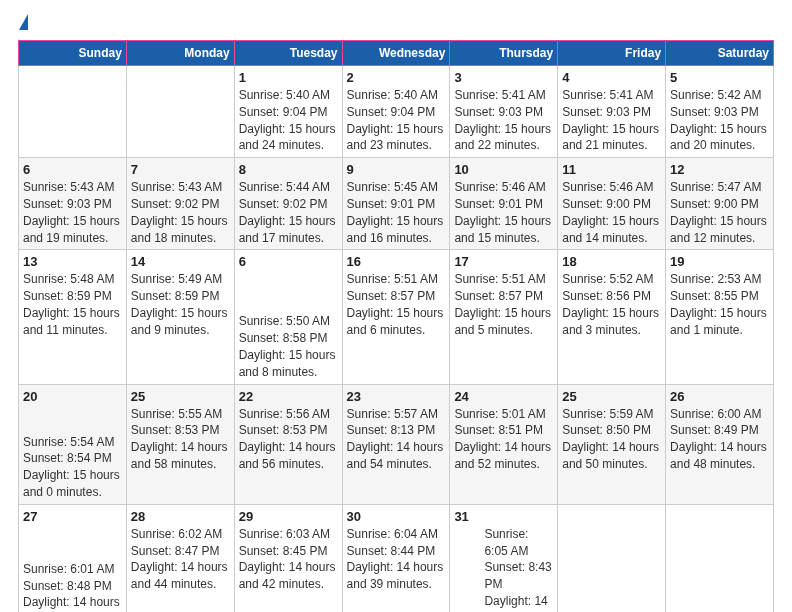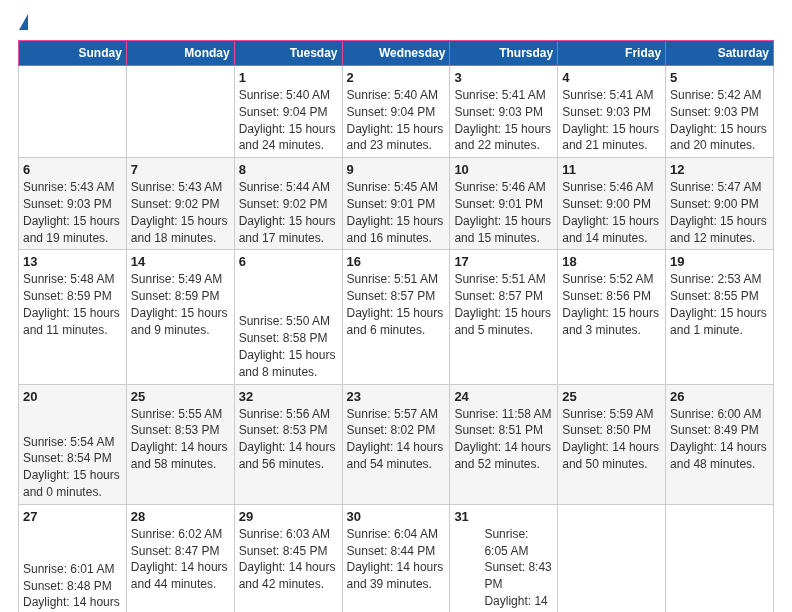--- a/index.html
+++ b/index.html
@@ -263,36 +263,36 @@
 and 0 minutes.</div>
           </td>
           <td>
             <span class="day-num">25</span>
             <div class="day-info" style="white-space: pre-line;">Sunrise: 5:55 AM
 Sunset: 8:53 PM
 Daylight: 14 hours
 and 58 minutes.</div>
           </td>
           <td>
-            <span class="day-num">32</span>
+            <span class="day-num">22</span>
             <div class="day-info" style="white-space: pre-line;">Sunrise: 5:56 AM
 Sunset: 8:53 PM
 Daylight: 14 hours
 and 56 minutes.</div>
           </td>
           <td>
             <span class="day-num">23</span>
             <div class="day-info" style="white-space: pre-line;">Sunrise: 5:57 AM
-Sunset: 8:02 PM
+Sunset: 8:13 PM
 Daylight: 14 hours
 and 54 minutes.</div>
           </td>
           <td>
             <span class="day-num">24</span>
-            <div class="day-info" style="white-space: pre-line;">Sunrise: 11:58 AM
+            <div class="day-info" style="white-space: pre-line;">Sunrise: 5:01 AM
 Sunset: 8:51 PM
 Daylight: 14 hours
 and 52 minutes.</div>
           </td>
           <td>
             <span class="day-num">25</span>
             <div class="day-info" style="white-space: pre-line;">Sunrise: 5:59 AM
 Sunset: 8:50 PM
 Daylight: 14 hours
 and 50 minutes.</div>

